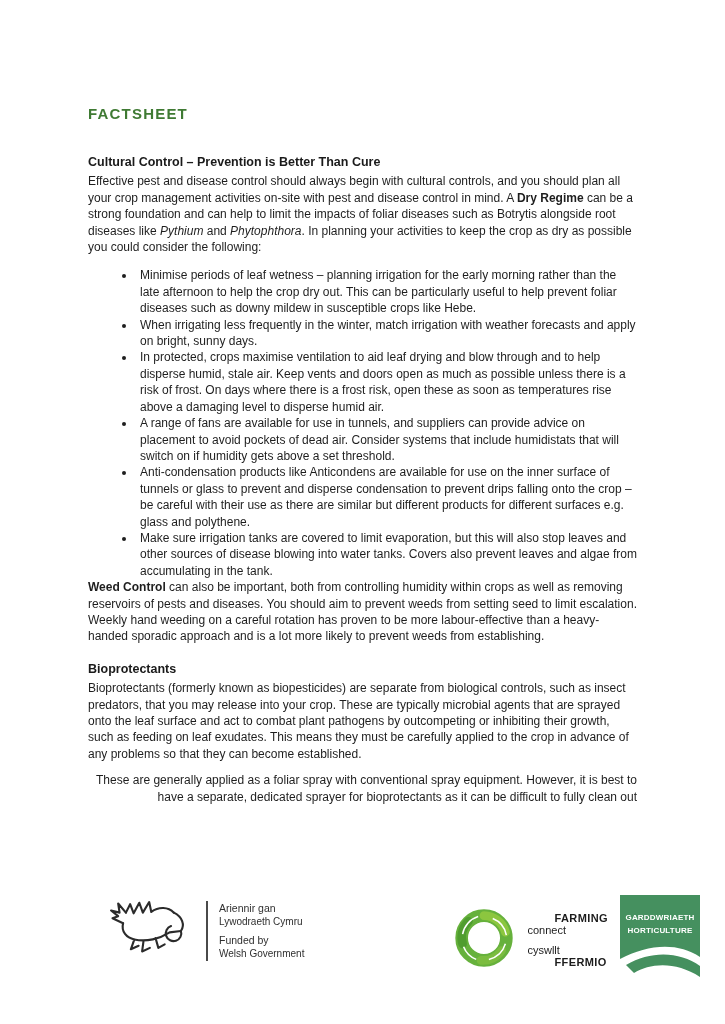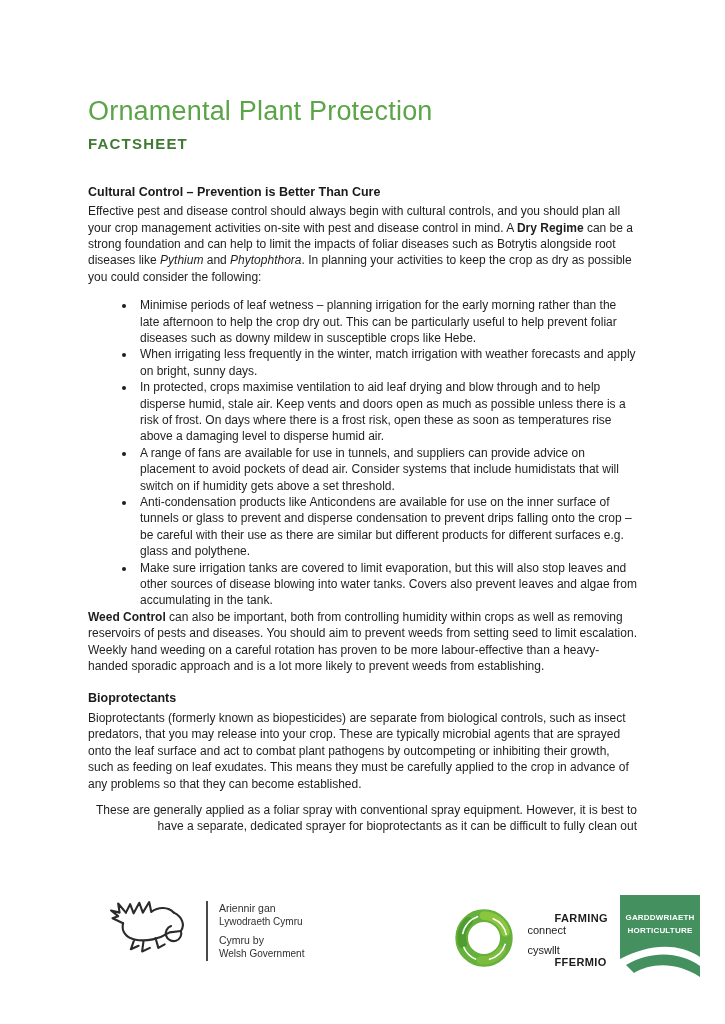--- a/index.html
+++ b/index.html
@@ -51,21 +51,20 @@
   .fc-en-top, .fc-cy-bottom { font-weight:700; font-size:11px; letter-spacing:0.4px;padding-left:27px; }
   .fc-en-bottom, .fc-cy-top { font-size:11px; }
   .fc-cy-top { margin-top:8px; }
   svg text { font-family:"Liberation Sans", sans-serif; }
 </style>
 </head>
 <body>
 
 <div class="page">
 
-  <h1 class="doc-title">Ornamental Plant Protection</h1>
   <div class="doc-subtitle">FACTSHEET</div>
 
   <h2 class="section-heading">Cultural Control – Prevention is Better Than Cure</h2>
 
   <p class="para body-text"><span>Effective pest and disease control should always begin with cultural controls, and you should plan all your crop management activities on-site with pest and disease control in mind. A </span><span class="b">Dry Regime</span><span> can be a strong foundation and can help to limit the impacts of foliar diseases such as Botrytis alongside root diseases like </span><span class="i">Pythium</span><span> and </span><span class="i">Phytophthora</span><span>. In planning your activities to keep the crop as dry as possible you could consider the following:</span></p>
 
   <ul class="bullet-list body-text">
     <li>Minimise periods of leaf wetness – planning irrigation for the early morning rather than the late afternoon to help the crop dry out. This can be particularly useful to help prevent foliar diseases such as downy mildew in susceptible crops like Hebe.</li>
     <li>When irrigating less frequently in the winter, match irrigation with weather forecasts and apply on bright, sunny days.</li>
     <li>In protected, crops maximise ventilation to aid leaf drying and blow through and to help disperse humid, stale air. Keep vents and doors open as much as possible unless there is a risk of frost. On days where there is a frost risk, open these as soon as temperatures rise above a damaging level to disperse humid air.</li>
@@ -91,21 +90,21 @@
             <path d="M96,25 C108,31 112,42 106,51 A11,11 0 1,1 92,44"></path>
             <path d="M24,40 C21,52 29,61 40,63 L35,77 46,72 M53,65 L51,80 62,75 M70,61 L74,75 83,70 M40,63 C57,67 76,62 90,53 L106,51"></path>
           </g>
         </svg>
       </span>
       <span class="wg-divider"></span>
       <div class="wg-text">
         <div>Ariennir gan</div>
         <div class="bold-line">Lywodraeth Cymru</div>
         <div class="wg-gap"></div>
-        <div>Cymru by</div>
+        <div>Funded by</div>
         <div class="bold-line">Welsh Government</div>
       </div>
     </div>
 
     <div class="logo-group">
       <span>
         <svg viewBox="0 0 72 72" width="70" height="70" aria-hidden="true">
           <circle cx="36" cy="36" r="23" fill="none" stroke="#66B13C" stroke-width="13"></circle>
           <path d="M36,13 A23,23 0 0,1 58,30" fill="none" stroke="#8CC63F" stroke-width="9" stroke-linecap="round"></path>
           <path d="M14,42 A23,23 0 0,1 20,19" fill="none" stroke="#4F9D2F" stroke-width="9" stroke-linecap="round"></path>

